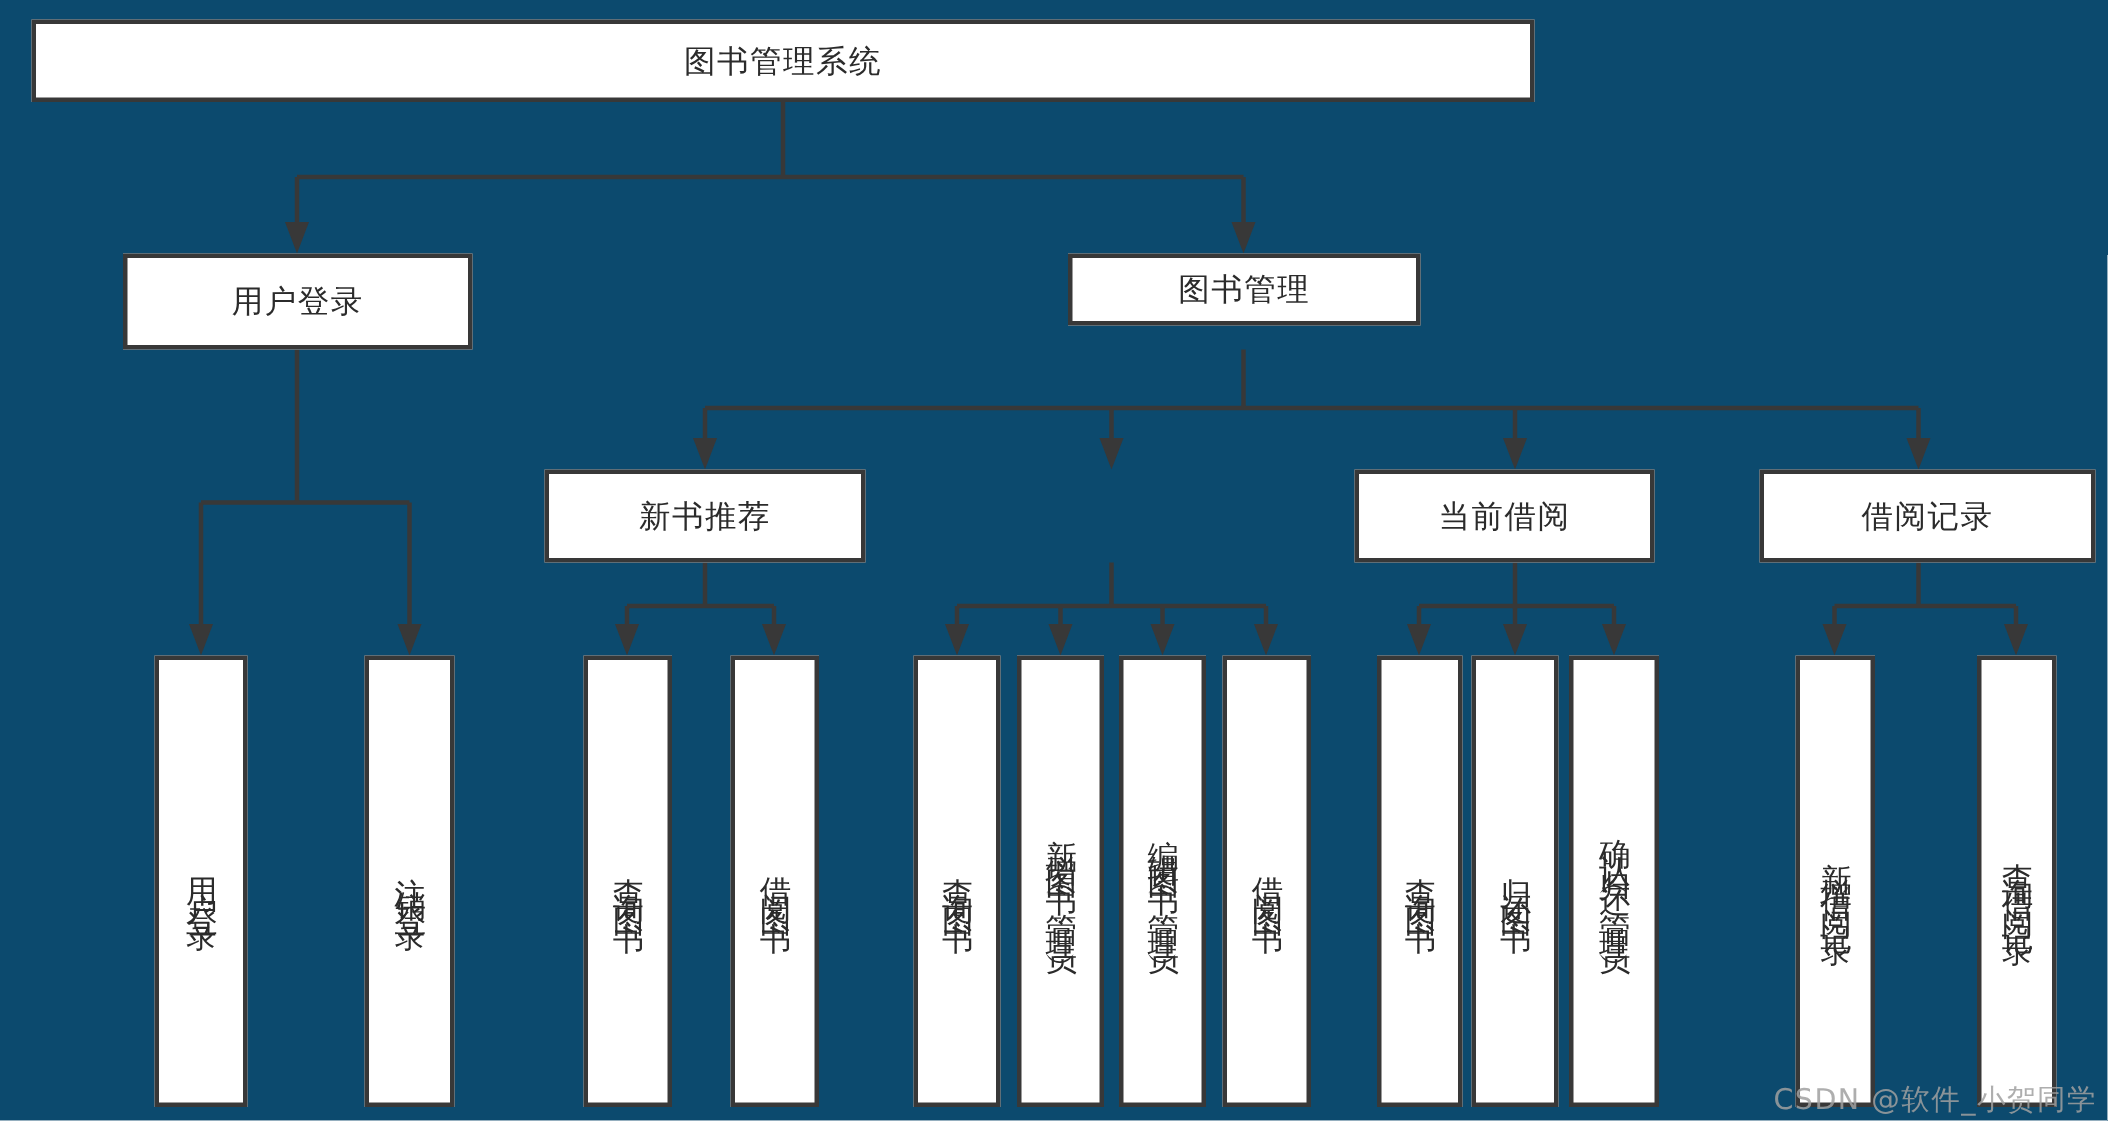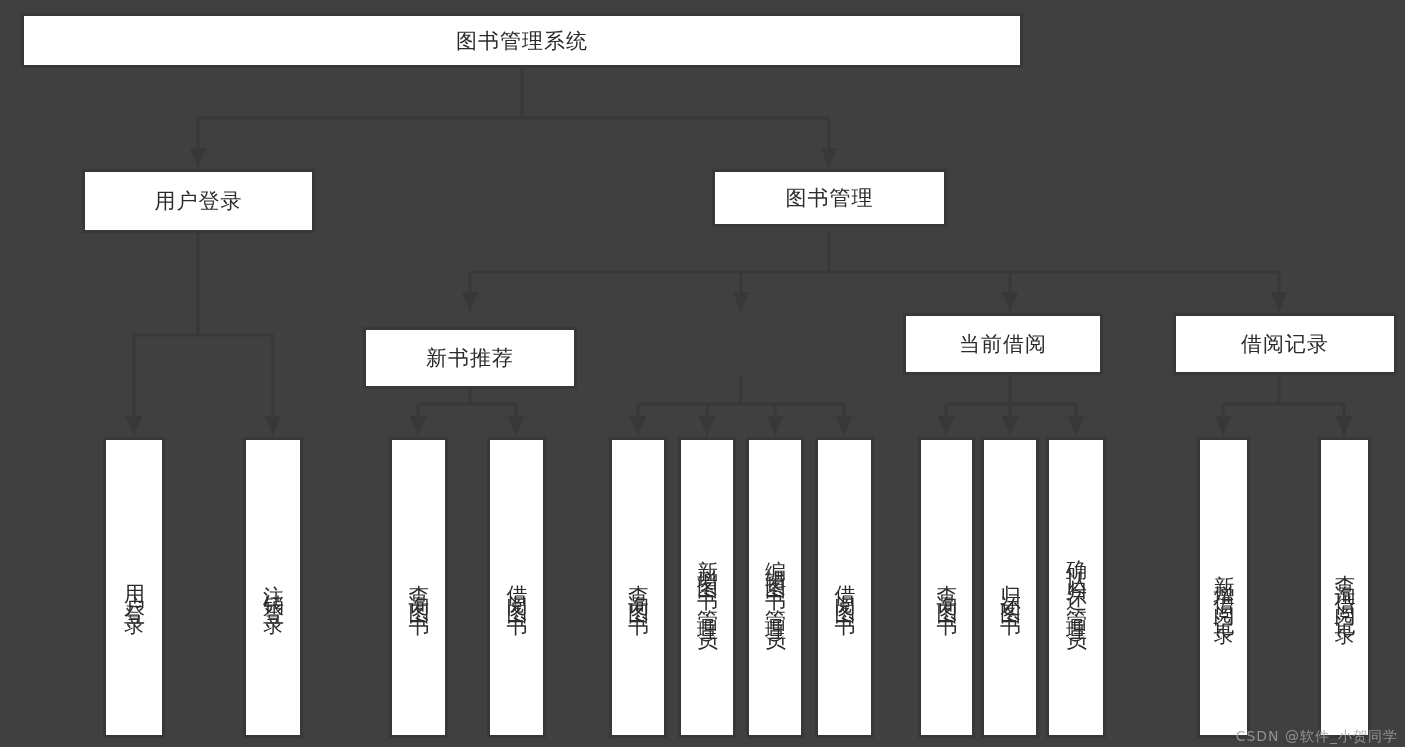--- a/index.html
+++ b/index.html
@@ -5,21 +5,21 @@
   html, body {
     margin: 0;
     padding: 0;
     background: #ffffff;
     font-family: "DejaVu Sans", "Liberation Sans", sans-serif;
   }
   .stage {
     position: relative;
     width: 1405px;
     height: 747px;
-    background: #404040;
+    background: #0c4a6e;
     overflow: hidden;
   }
   .wires {
     position: absolute;
     left: 0;
     top: 0;
     width: 1405px;
     height: 747px;
   }
   .node {
@@ -43,21 +43,21 @@
     text-orientation: mixed;
     font-size: 21px;
     letter-spacing: 10px;
     line-height: 1;
     color: #2b2b2b;
   }
   .watermark {
     position: absolute;
     right: 7px;
     bottom: 1px;
-    font-size: 14px;
+    font-size: 19px;
     color: rgba(160,160,160,0.85);
     letter-spacing: 1px;
     white-space: nowrap;
     pointer-events: none;
   }
 </style>
 </head>
 <body>
 
 <div class="stage">
@@ -98,25 +98,25 @@
     <polygon points="1336,416 1352,416 1344,437" fill="#383838"></polygon>
   </svg>
 
   <div class="node" style="left:21px; top:13px; width:1002px; height:55px;">
     <span class="h-label">图书管理系统</span>
   </div>
 
   <div class="node" style="left:82px; top:169px; width:233px; height:64px;">
     <span class="h-label">用户登录</span>
   </div>
-  <div class="node" style="left:712px; top:169px; width:235px; height:58px;">
+  <div class="node" style="left:712px; top:169px; width:235px; height:48px;">
     <span class="h-label">图书管理</span>
   </div>
 
-  <div class="node" style="left:363px; top:327px; width:214px; height:62px;">
+  <div class="node" style="left:363px; top:313px; width:214px; height:62px;">
     <span class="h-label">新书推荐</span>
   </div>
   <div class="node" style="left:903px; top:313px; width:200px; height:62px;">
     <span class="h-label">当前借阅</span>
   </div>
   <div class="node" style="left:1173px; top:313px; width:224px; height:62px;">
     <span class="h-label">借阅记录</span>
   </div>
 
   <div class="node leaf" style="left:103px; top:437px; width:62px; height:301px;">

